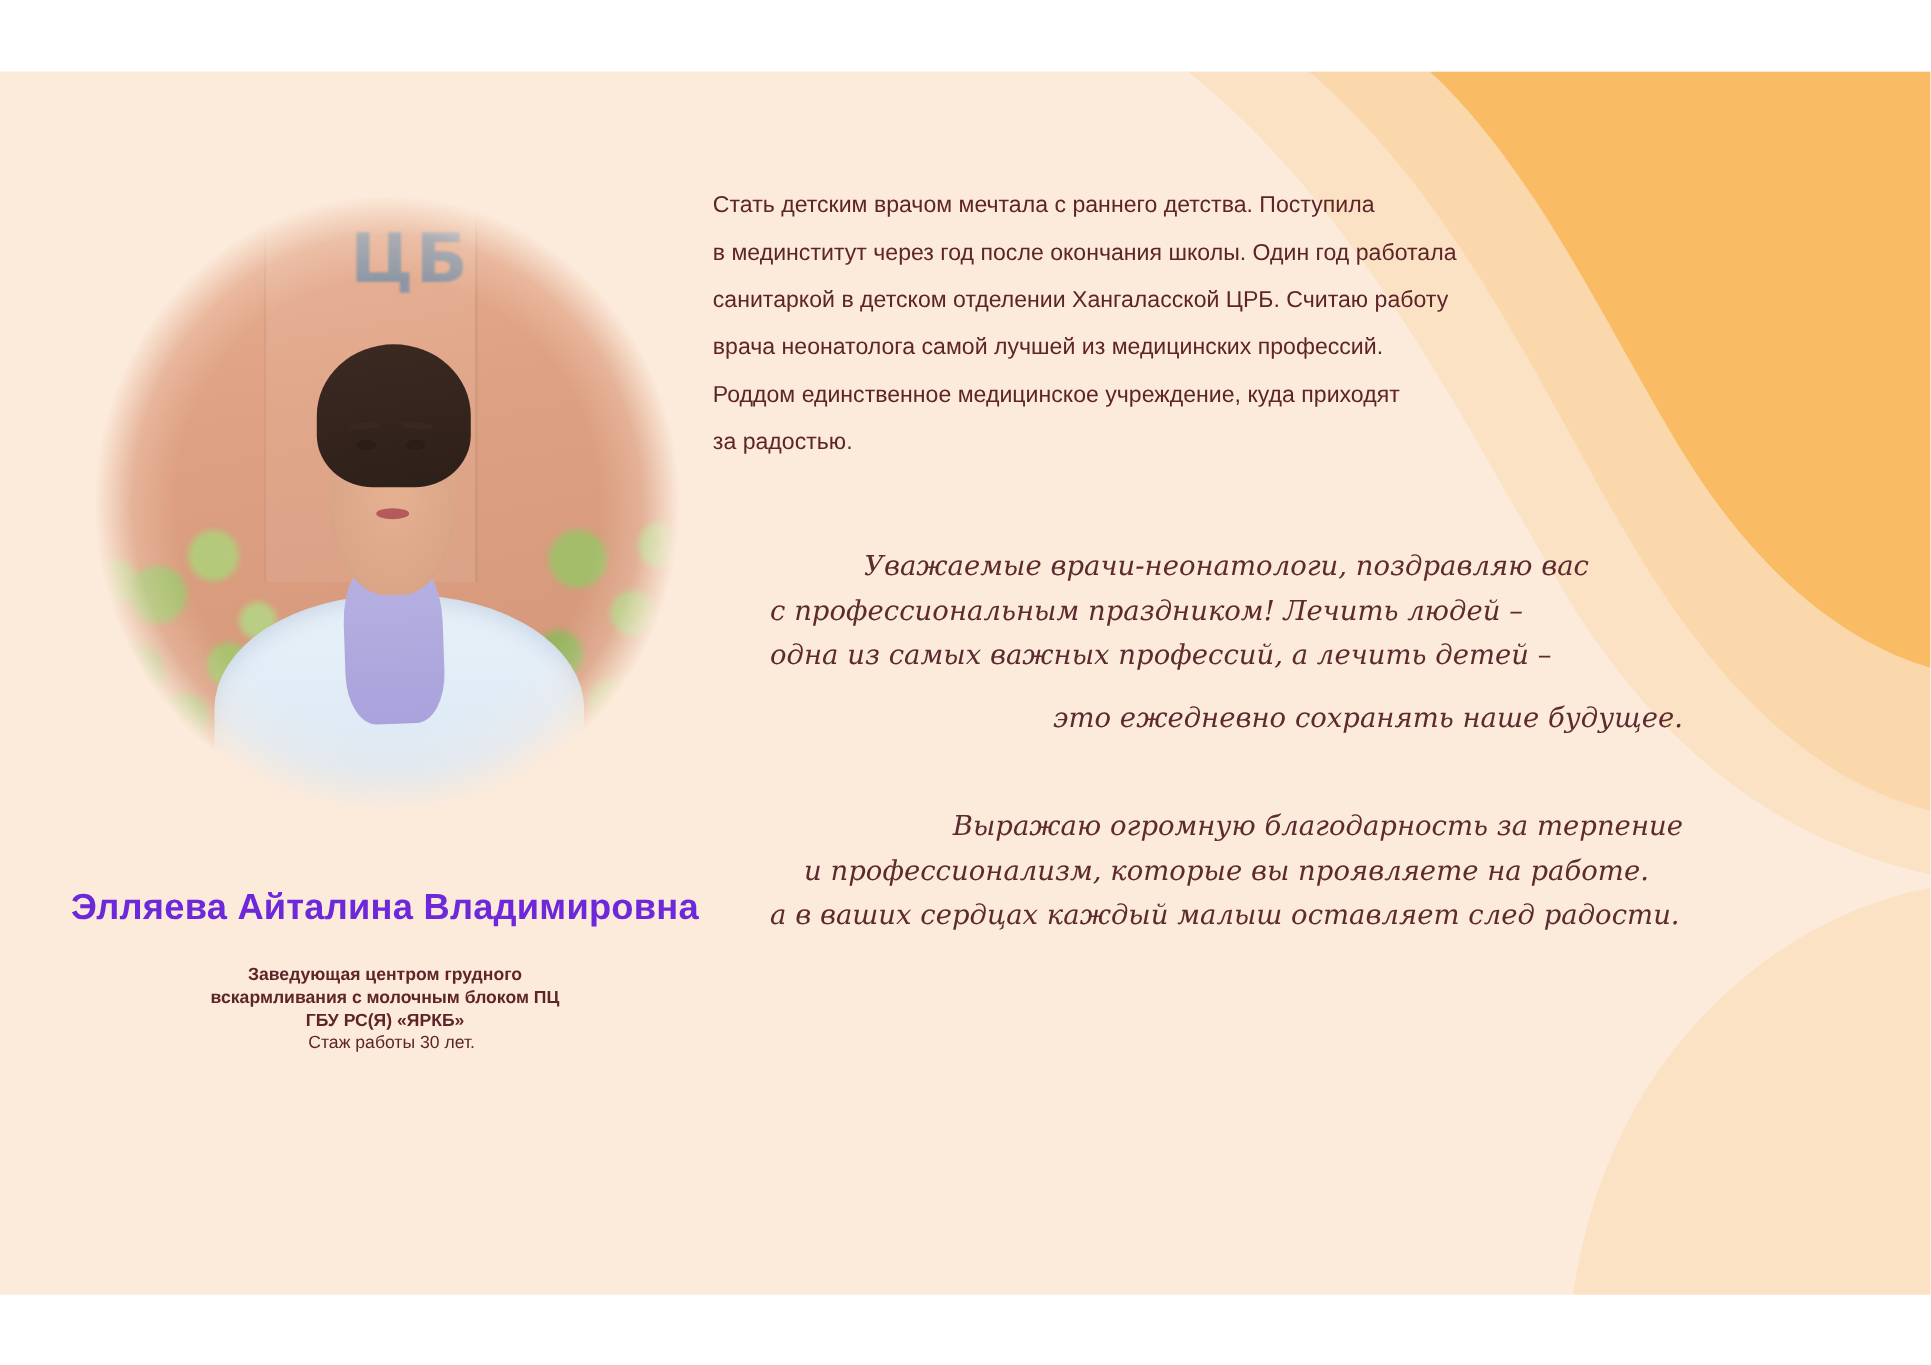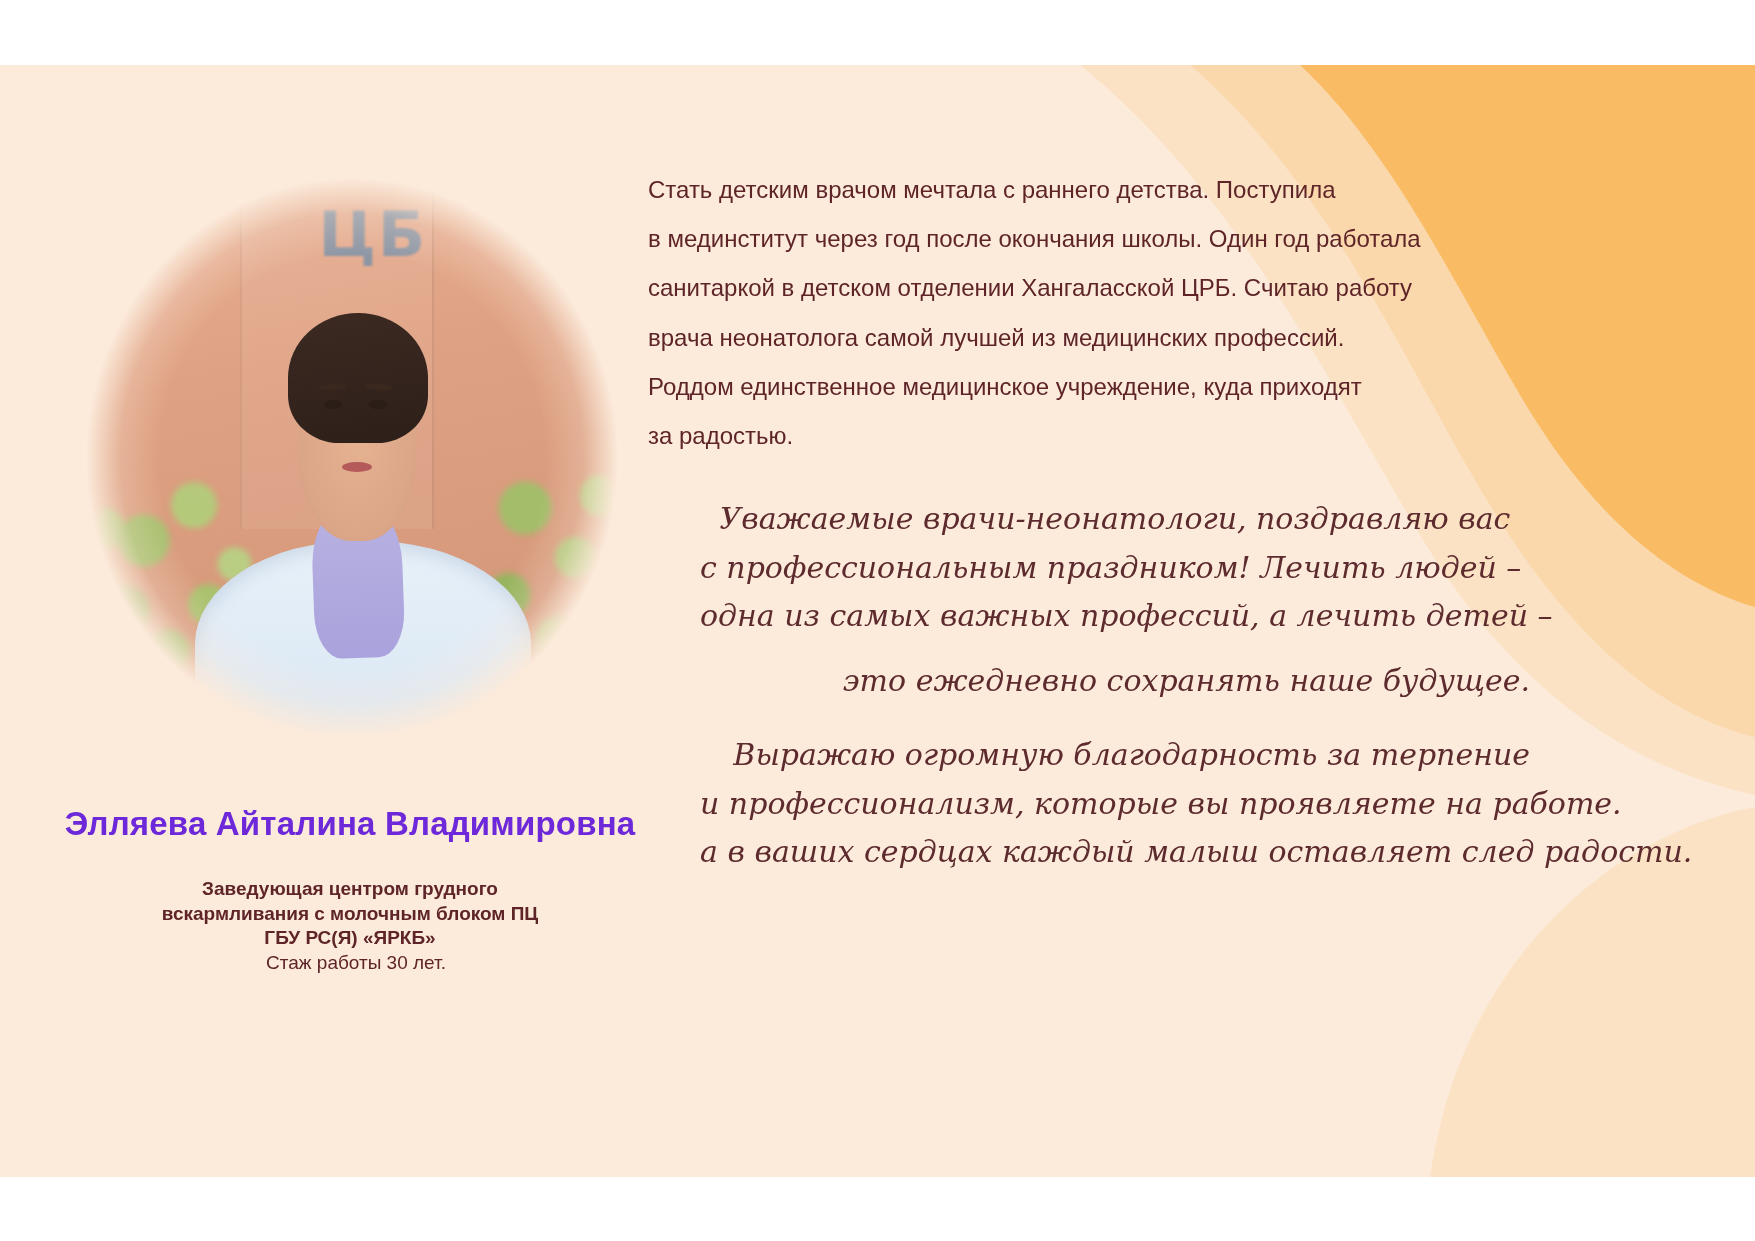--- a/index.html
+++ b/index.html
@@ -160,48 +160,48 @@
     font-weight: 700;
     color: #6d28d9;
     letter-spacing: 0.2px;
   }
   .role {
     position: absolute;
     left: 0;
     top: 812px;
     width: 700px;
     text-align: center;
-    font-size: 19px;
+    font-size: 16px;
     font-weight: 700;
     color: #5e2428;
     line-height: 1.30;
   }
   .role .last-line { font-weight: 400; padding-left: 12px; }
 
   
   .bio {
     position: absolute;
     left: 648px;
     top: 100px;
     width: 870px;
-    font-size: 24px;
+    font-size: 21px;
     color: #5e2428;
     line-height: 2.05;
     font-weight: 400;
   }
   .bio p { margin: 0; }
 
   .script-block {
     position: absolute;
     left: 700px;
     width: 830px;
     color: #5d2a2e;
     font-family: "DejaVu Serif", serif;
     font-style: italic;
-    font-size: 30px;
+    font-size: 25px;
     line-height: 1.62;
   }
   .script-1 { top: 430px; }
   .script-2 { top: 650px; }
   .script-block .ln { display: block; white-space: nowrap; }
   .sc-r { text-align: right; margin-top: 16px; }
   .sc-c { text-align: center; }
   .sc-l { text-align: left; }
 </style>
 </head>

